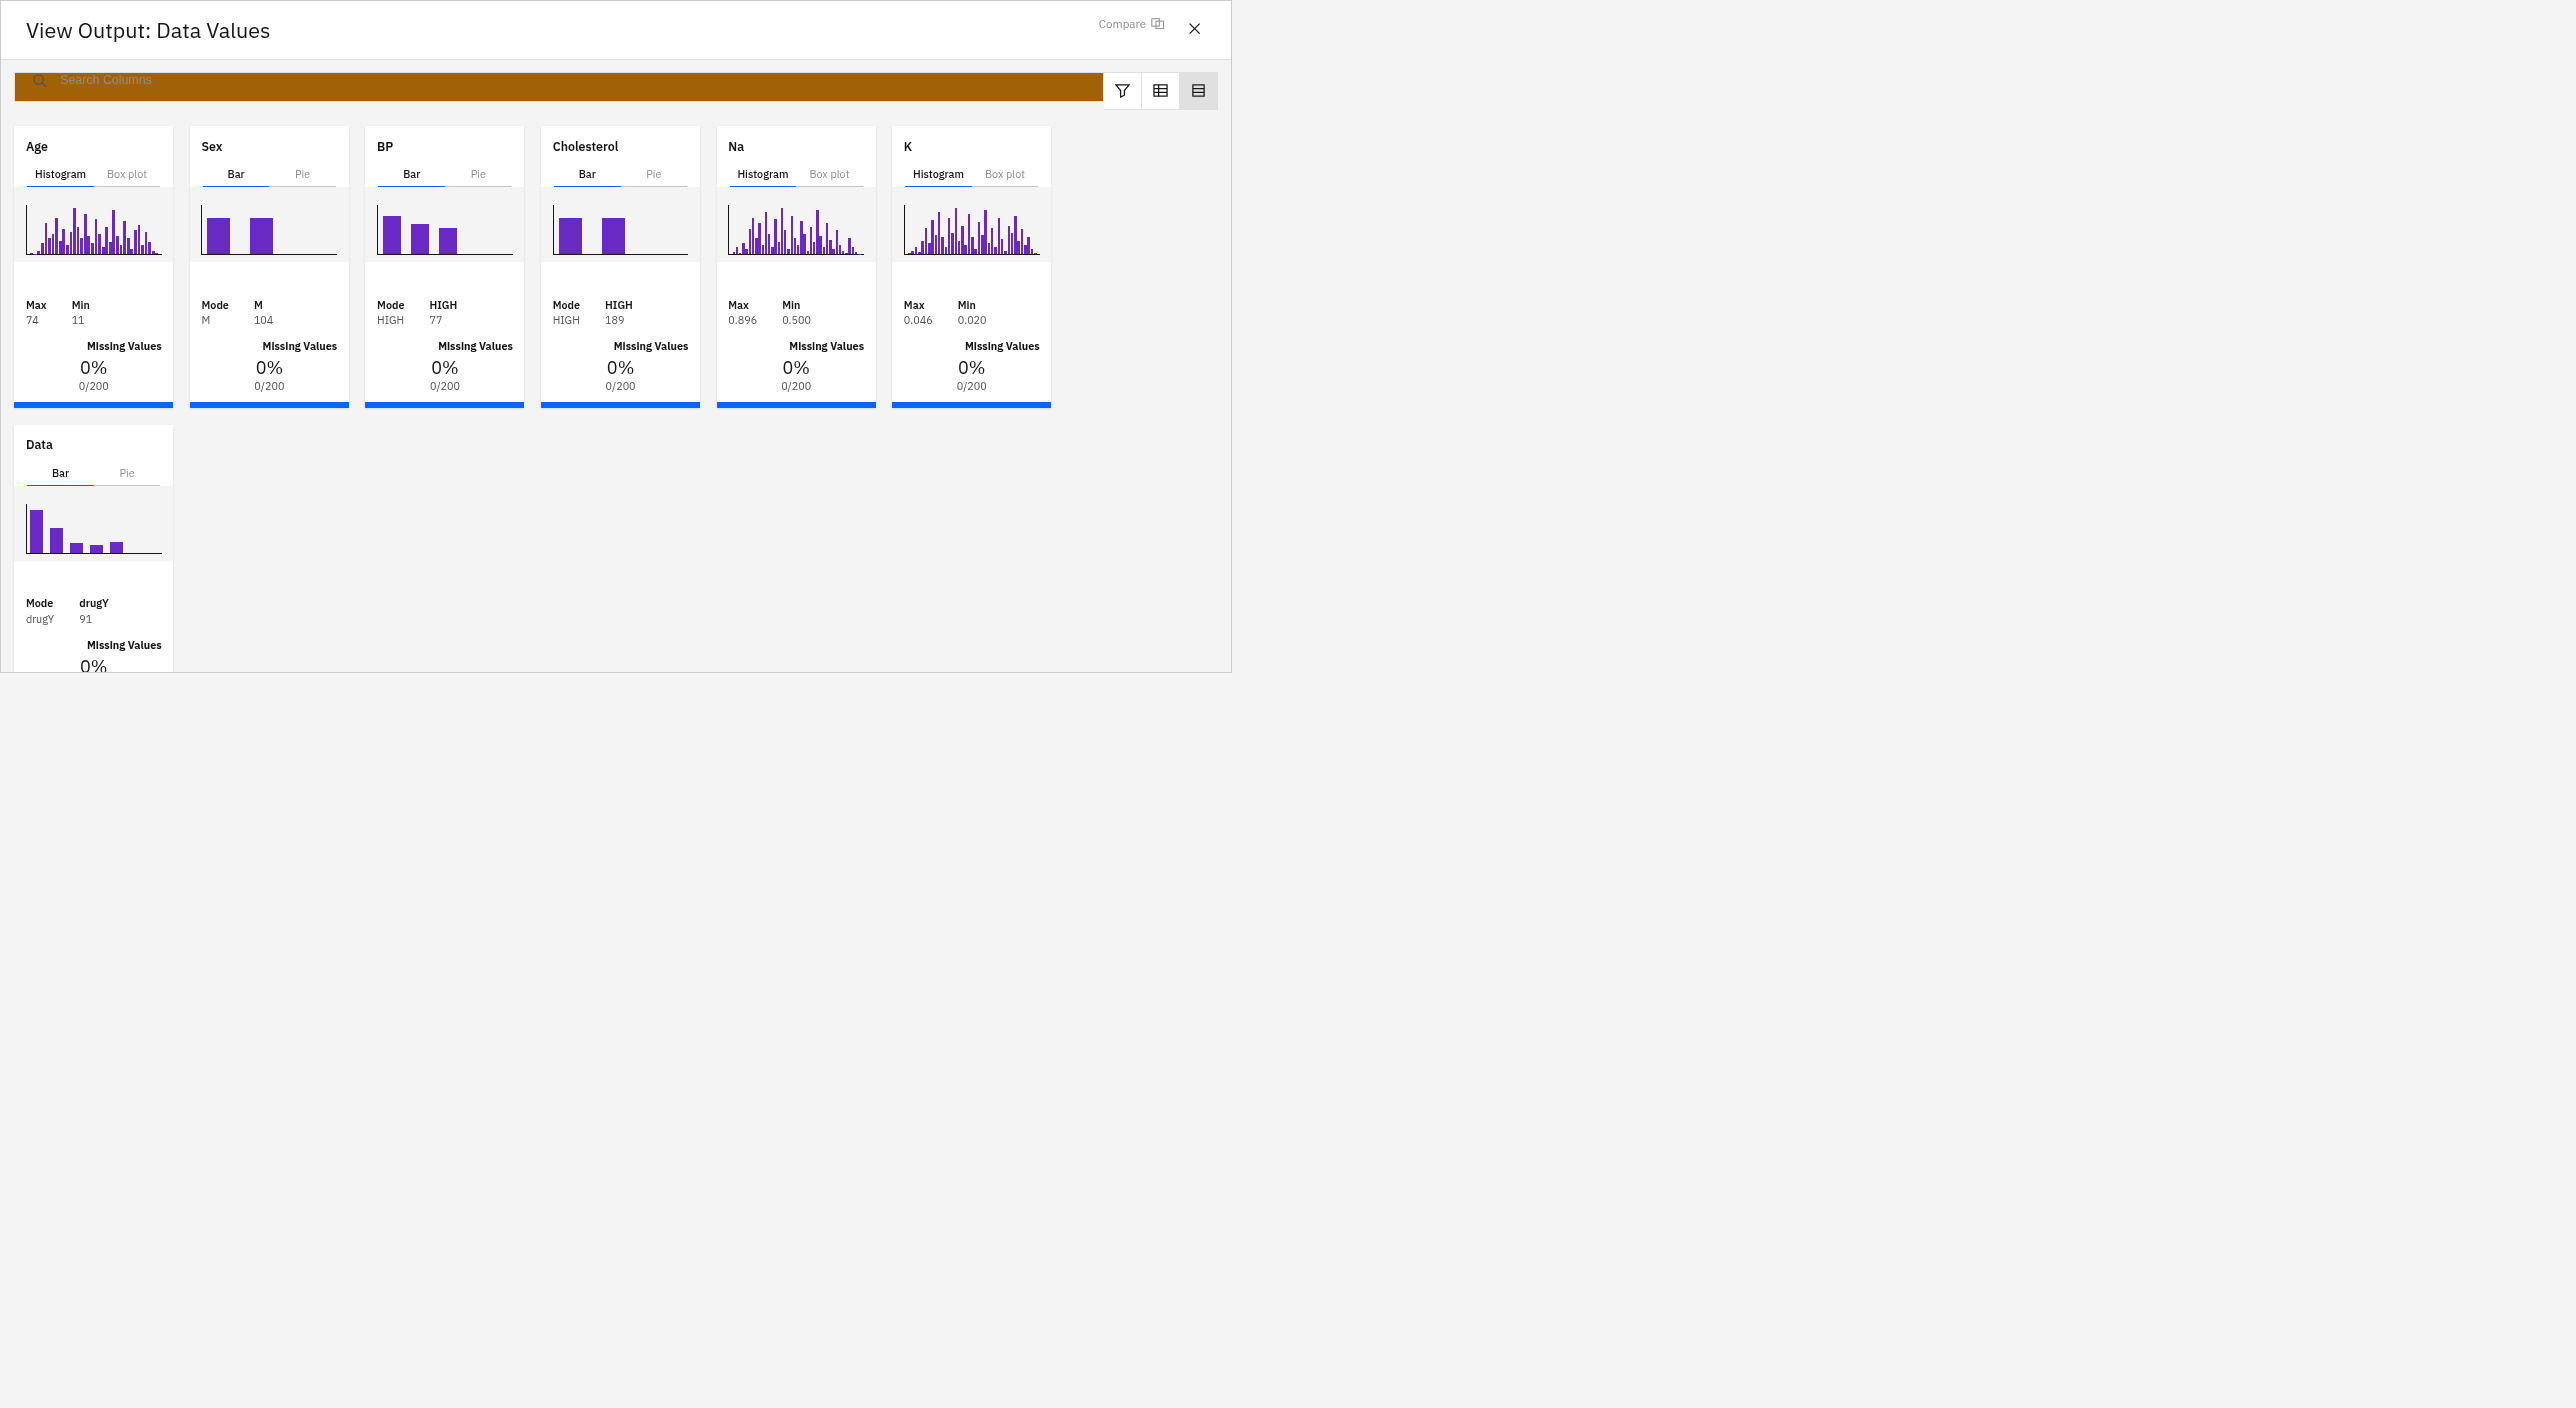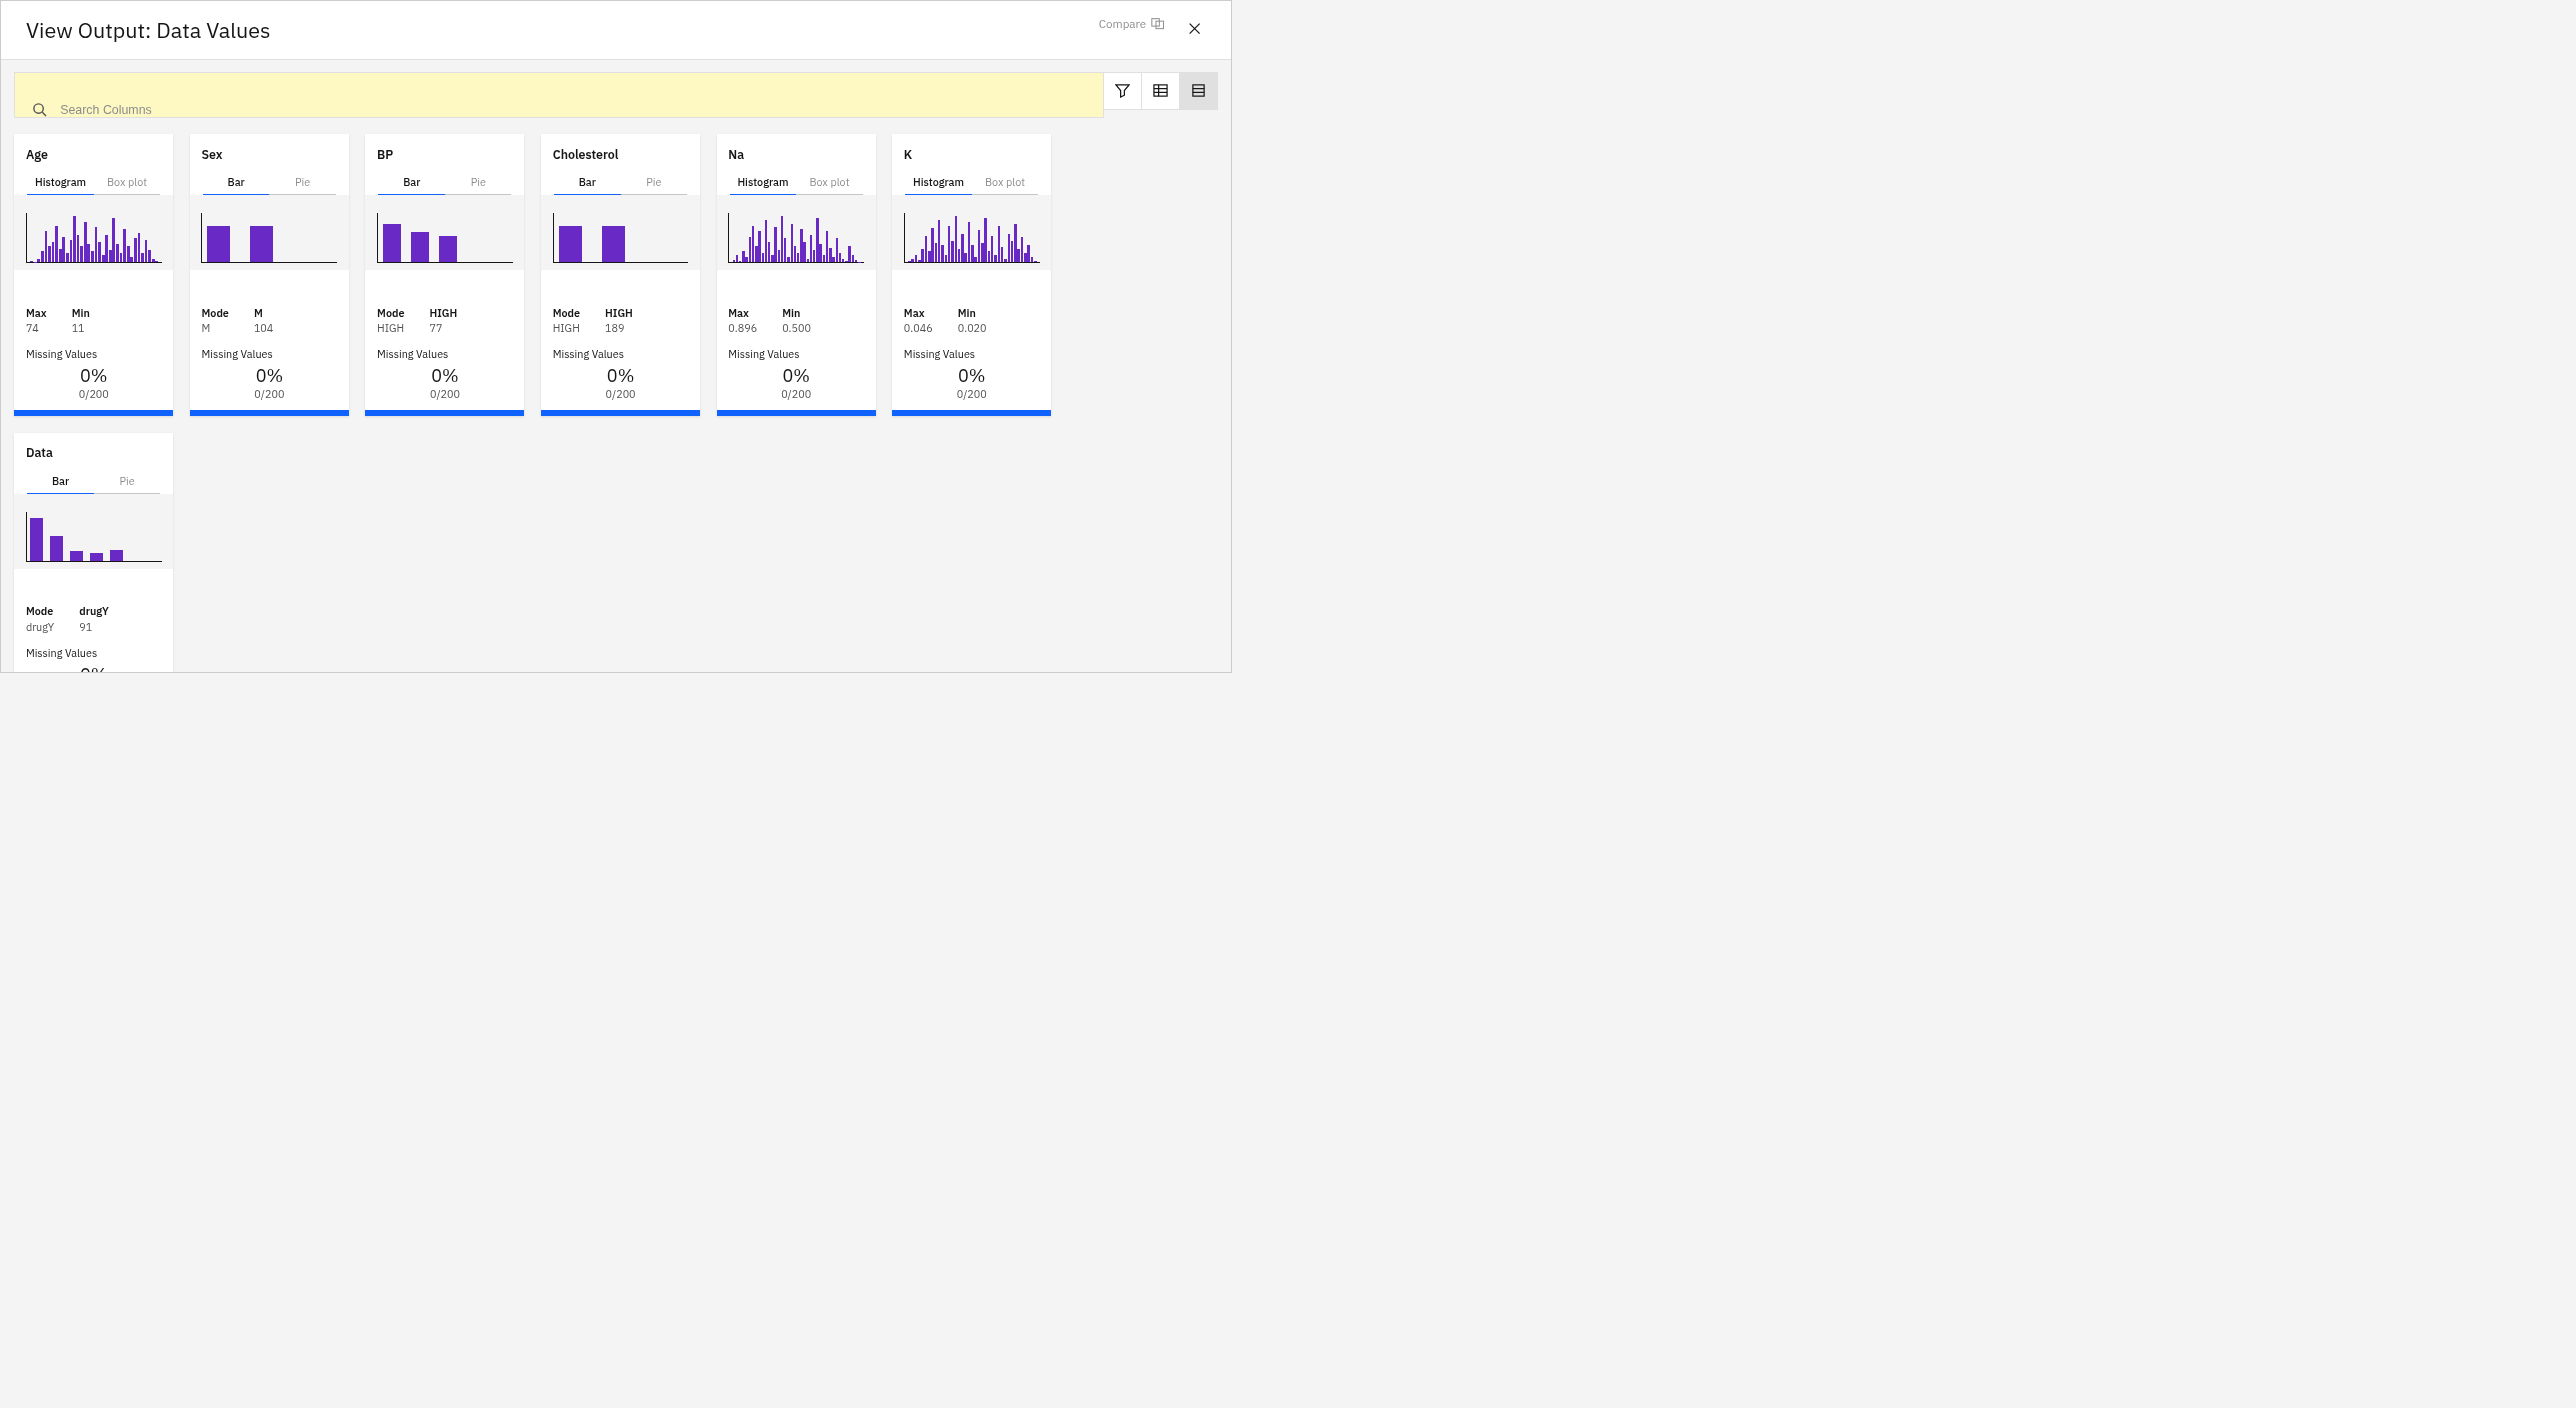--- a/index.html
+++ b/index.html
@@ -44,26 +44,26 @@
     margin-left: 10px;
   }
   .close-btn svg { width: 13.3px; height: 13.3px; }
   .toolbar-row {
     display: flex;
     padding: 11.6px 13.3px 0 13.3px;
     gap: 0;
   }
   .search-wrap {
     flex: 1;
-    background: #fef9c3;
+    background: #a16207;
     border: 0.8px solid #e0e0e0;
     display: flex;
-    align-items: flex-end;
+    align-items: flex-start;
     padding: 0 16.6px;
-    height: 46px;
+    height: 30px;
   }
   .search-wrap svg { width: 15px; height: 15px; color: #525252; flex-shrink: 0; }
   .search-wrap input {
     border: none;
     outline: none;
     font-size: 12.4px;
     margin-left: 13.3px;
     flex: 1;
     color: #161616;
     background: transparent;
@@ -150,22 +150,23 @@
   .stats {
     display: flex;
     padding: 11.6px 11.6px 6.6px 11.6px;
     gap: 25px;
   }
   .stat-block { display: flex; flex-direction: column; margin-top: 24px; }
   .stat-label { font-size: 10.8px; font-weight: 600; color: #161616; }
   .stat-value { font-size: 10.8px; color: #525252; margin-top: 1.7px; }
   .missing-label {
     font-size: 10.8px;
-    font-weight: 400;
+    font-weight: 700;
     padding: 5px 11.6px 1.7px 11.6px;
+    text-align: right;
   }
   .missing-val {
     text-align: center;
     padding: 1.7px 0 8.3px 0;
   }
   .missing-pct { font-size: 18px; font-weight: 400; }
   .missing-frac { font-size: 10.8px; color: #525252; }
   .card-bottom {
     height: 6.6px;
     background: #0f62fe;

